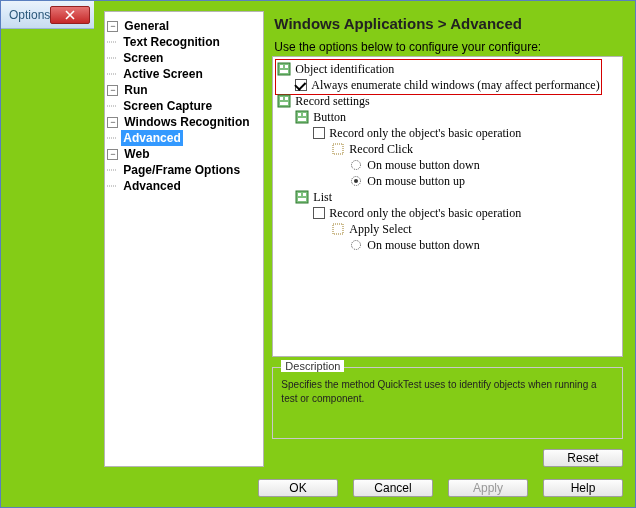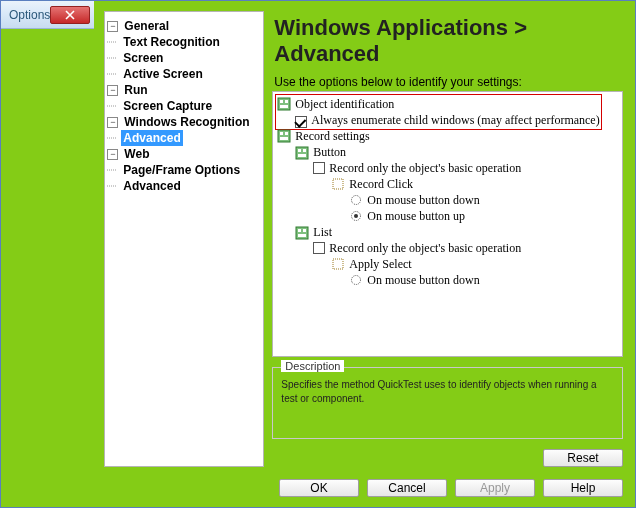--- a/index.html
+++ b/index.html
@@ -89,21 +89,21 @@
     align-items: center;
     justify-content: flex-end;
     padding-right: 2px;
   }
   .dots svg { display: block; }
   .node-label { padding: 0 2px; font-weight: bold; }
   .node-label.selected { background: #3399ff; color: #fff; }
   .child-list { padding-left: 14px; }
   
   .heading {
-    font-size: 22px;
+    font-size: 15px;
     font-weight: bold;
     color: #222;
     padding: 4px 0 8px 2px;
   }
   .subtext {
     font-size: 12px;
     padding: 0 0 2px 2px;
   }
   .settings-box {
     position: relative;
@@ -129,21 +129,21 @@
     pointer-events: none;
   }
   .srow {
     display: flex;
     align-items: center;
     height: 16px;
     line-height: 16px;
     white-space: nowrap;
   }
   .ind1 { padding-left: 0px; }
-  .ind2 { padding-left: 18px; align-items: flex-end; }
+  .ind2 { padding-left: 18px; }
   .ind3 { padding-left: 36px; }
   .ind4 { padding-left: 54px; }
   .ind5 { padding-left: 72px; }
   .sicon {
     width: 14px; height: 14px; display: inline-flex;
     align-items: center; justify-content: center;
     margin-right: 4px;
     flex-shrink: 0;
   }
   .sicon svg { display: block; }
@@ -193,21 +193,21 @@
     font-size: 12px;
     cursor: pointer;
     display: inline-flex;
     align-items: center;
     justify-content: center;
   }
   .btn.disabled { color: #999; cursor: default; }
   .bottom-buttons {
     display: flex;
     justify-content: flex-end;
-    gap: 8px;
+    gap: 15px;
     padding-top: 4px;
   }
   
   .settings-scroll::-webkit-scrollbar { width: 17px; }
   .settings-scroll::-webkit-scrollbar-track { background: #f1f1f1; border-left: 1px solid #ddd; }
   .settings-scroll::-webkit-scrollbar-thumb { background: #c7c7c7; border: 1px solid #a8a8a8; }
 </style>
 </head>
 <body>
 
@@ -330,21 +330,21 @@
                 <span class="node-label">Advanced</span>
               </div>
                 </li>
             </ul>
           </li>
         </ul>
       </div>
 
       <div class="right-panel">
         <div class="heading">Windows Applications &gt; Advanced</div>
-        <div class="subtext">Use the options below to identify your settings:</div>
+        <div class="subtext">Use the options below to configure your configure:</div>
 
         <div class="settings-box">
           <div class="highlight-box"></div>
           <div class="settings-scroll">
 
             <div class="srow ind1">
               <span class="sicon">
                 <svg width="14" height="14">
                     <rect x="1" y="1" width="12" height="12" fill="#7fc07f" stroke="#2f7a2f"></rect>
                     <rect x="3" y="3" width="3" height="3" fill="#fff"></rect>

